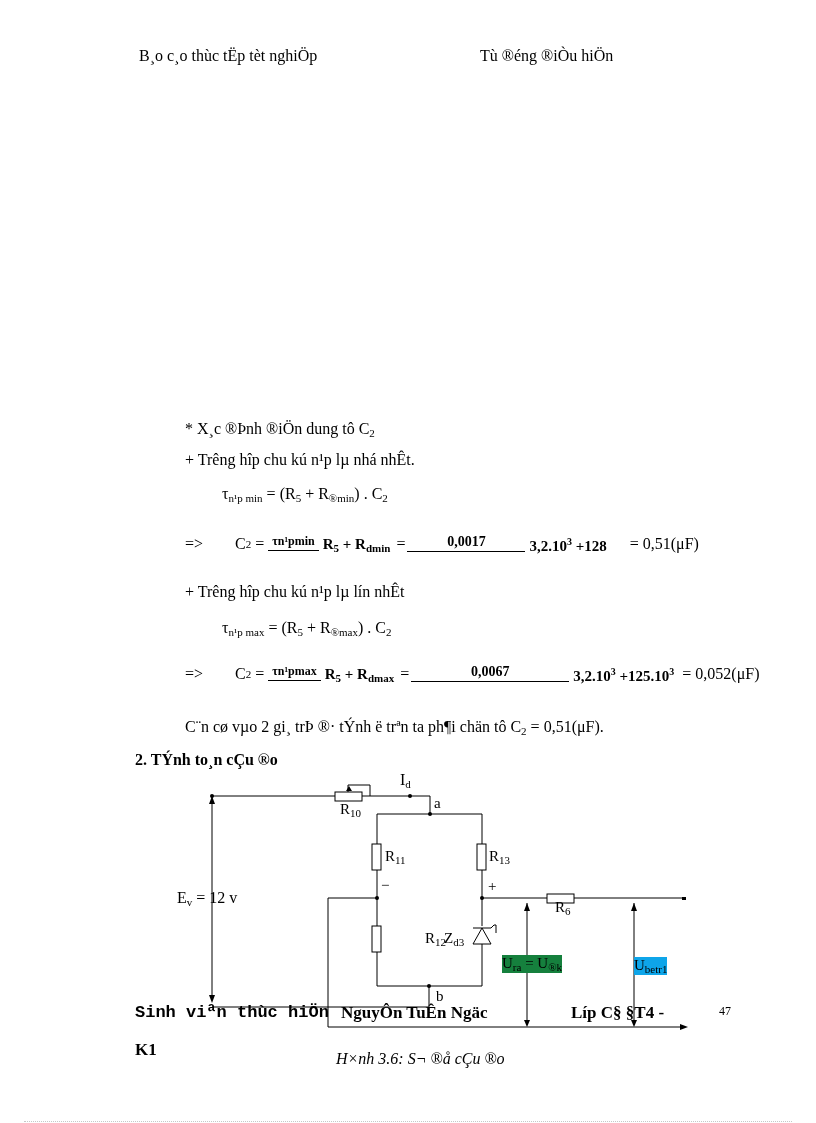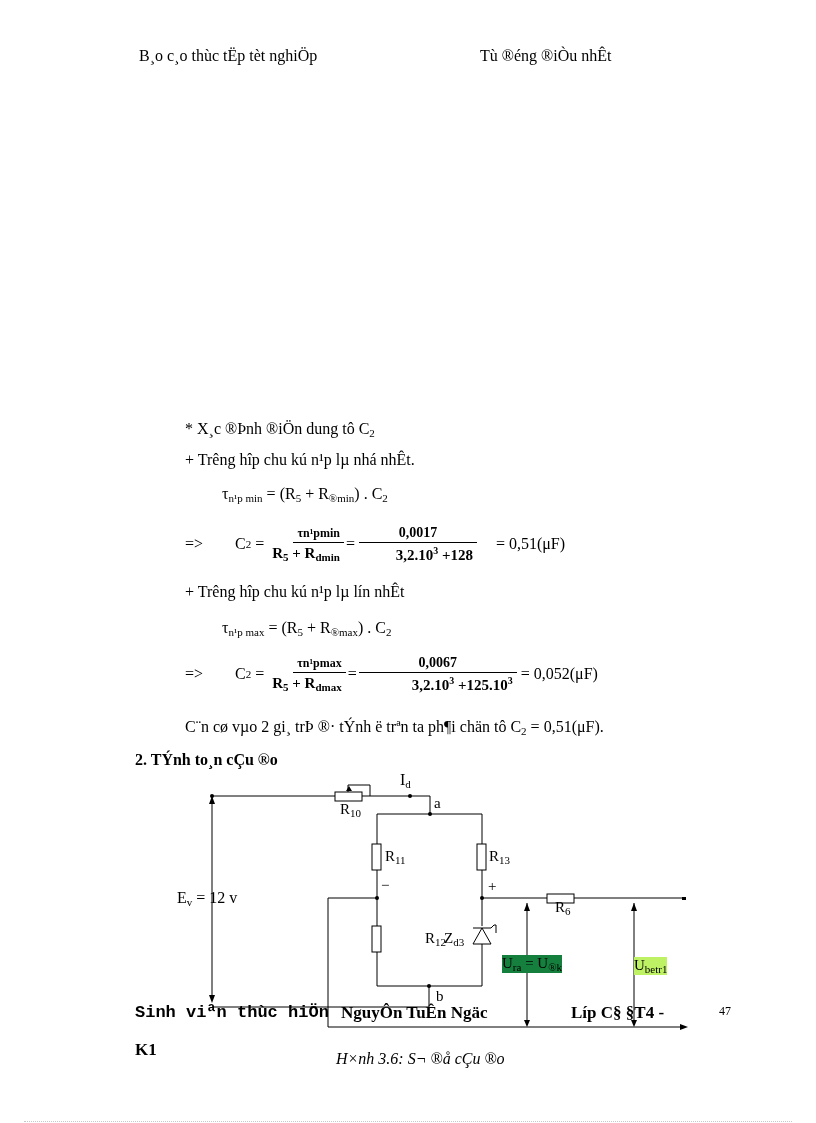--- a/index.html
+++ b/index.html
@@ -4,33 +4,33 @@
   <style>
     html, body { margin: 0; padding: 0; background: #ffffff; }
     body { width: 816px; height: 1123px; position: relative; overflow: hidden;
            font-family: "Liberation Serif", serif; color: #000; }
     .abs { position: absolute; white-space: nowrap; }
     .hdr { font-size: 16px; top: 47px; }
     .line { font-size: 16px; }
     .bold { font-weight: bold; }
     sub { font-size: 11px; vertical-align: -3px; }
     sup { font-size: 10px; vertical-align: 6px; }
-    .frac { display: inline-flex; flex-direction: column; align-items: flex-end; vertical-align: middle; font-weight: bold; }
+    .frac { display: inline-flex; flex-direction: row; align-items: flex-start; vertical-align: middle; font-weight: bold; }
     .frac .num { padding: 0 4px 1px; border-bottom: 1px solid #000; font-size: 14px; }
     .frac .num.small { font-size: 12px; }
     .frac .den { padding: 2px 4px 0; font-size: 15px; }
     .circ { position: absolute; left: 0; top: 0; }
     .footer { font-size: 17px; font-weight: bold; }
     .dots { position: absolute; left: 24px; right: 24px; top: 1121px; border-top: 1px dotted #c8c8c8; }
   </style>
 </head>
 <body>
 
 <div class="abs hdr" style="left:139px;">B¸o c¸o thùc tËp tèt nghiÖp</div>
-<div class="abs hdr" style="left:480px;">Tù ®éng ®iÒu nhÊt</div>
+<div class="abs hdr" style="left:480px;">Tù ®éng ®iÒu hiÖn</div>
 
 <div class="abs line" style="left:185px; top:420px;">
   <span>* X¸c ®Þnh ®iÖn dung tô C</span><sub>2</sub>
 </div>
 
 <div class="abs line" style="left:185px; top:451px;">+ Tr­êng  hîp chu kú n¹p lµ nhá nhÊt.</div>
 
 <div class="abs line" style="left:222px; top:485px;">
   <span>τ</span><sub>n¹p min</sub>
   <span>= (R</span><sub>5</sub><span> + R</span><sub>®min</sub><span>) . C</span><sub>2</sub>
@@ -156,21 +156,21 @@
 <div class="abs" style="left:340px; top:801px; font-size:15px;"><span>R</span><sub>10</sub></div>
 <div class="abs" style="left:385px; top:848px; font-size:15px;"><span>R</span><sub>11</sub></div>
 <div class="abs" style="left:489px; top:848px; font-size:15px;"><span>R</span><sub>13</sub></div>
 <div class="abs" style="left:555px; top:868px; font-size:15px;margin-top:31px;"><span>R</span><sub>6</sub></div>
 <div class="abs" style="left:381px; top:877px; font-size:15px;">−</div>
 <div class="abs" style="left:488px; top:878px; font-size:15px;">+</div>
 <div class="abs" style="left:177px; top:889px; font-size:16px;"><span>E</span><sub>v</sub><span> = 12 v</span></div>
 <div class="abs" style="left:385px; top:930px; font-size:15px;margin-left:40px;"><span>R</span><sub>12</sub></div>
 <div class="abs" style="left:444px; top:930px; font-size:15px;"><span>Z</span><sub>d3</sub></div>
 <div class="abs" style="left:502px; top:955px; font-size:15px; background:#15803d;"><span>U</span><sub>ra</sub><span> = U</span><sub>®k</sub></div>
-<div class="abs" style="left:634px; top:957px; font-size:15px; background:#bef264;"><span>U</span><sub>betr1</sub></div>
+<div class="abs" style="left:634px; top:957px; font-size:15px; background:#0ea5e9;"><span>U</span><sub>betr1</sub></div>
 <div class="abs" style="left:436px; top:988px; font-size:15px;">b</div>
 
 <div class="abs footer" style="left:135px; top:1003px;font-family:Liberation Mono, monospace;">Sinh vi­ªn thùc hiÖn</div>
 <div class="abs footer" style="left:341px; top:1003px;">NguyÔn TuÊn Ngäc</div>
 <div class="abs footer" style="left:571px; top:1003px;">Líp C§ §T4 -</div>
 <div class="abs" style="left:719px; top:1004px; font-size:12px;">47</div>
 <div class="abs footer" style="left:135px; top:1040px;">K1</div>
 
 <div class="abs" style="left:336px; top:1050px; font-size:16px;font-style:italic;">H×nh 3.6: S¬ ®å cÇu ®o</div>
 

